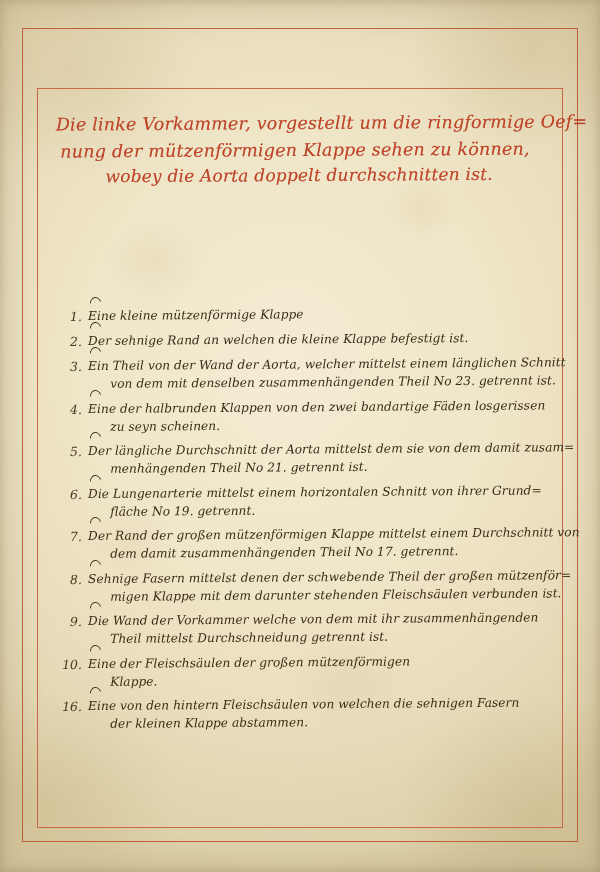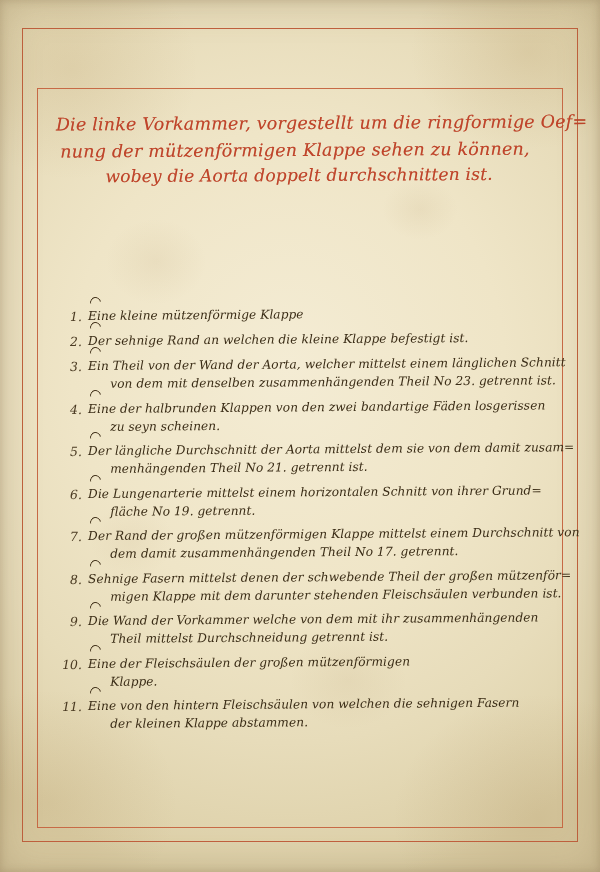--- a/index.html
+++ b/index.html
@@ -221,21 +221,21 @@
         </div>
       </div>
       <div class="item">
         <div class="num">10.</div>
         <div class="body">
           <span class="ln">Eine der Fleischsäulen der großen mützenförmigen</span>
           <span class="ln indent1">Klappe.</span>
         </div>
       </div>
       <div class="item">
-        <div class="num">11.</div>
+        <div class="num">16.</div>
         <div class="body">
           <span class="ln">Eine von den hintern Fleischsäulen von welchen die sehnigen Fasern</span>
           <span class="ln indent1">der kleinen Klappe abstammen.</span>
         </div>
       </div>
     </div>
 
   <div class="edge-shadow"></div>
 <div class="crescent" style="left: 90px; top: 297.434px;"></div>
     <div class="crescent" style="left: 90px; top: 322.434px;"></div>

